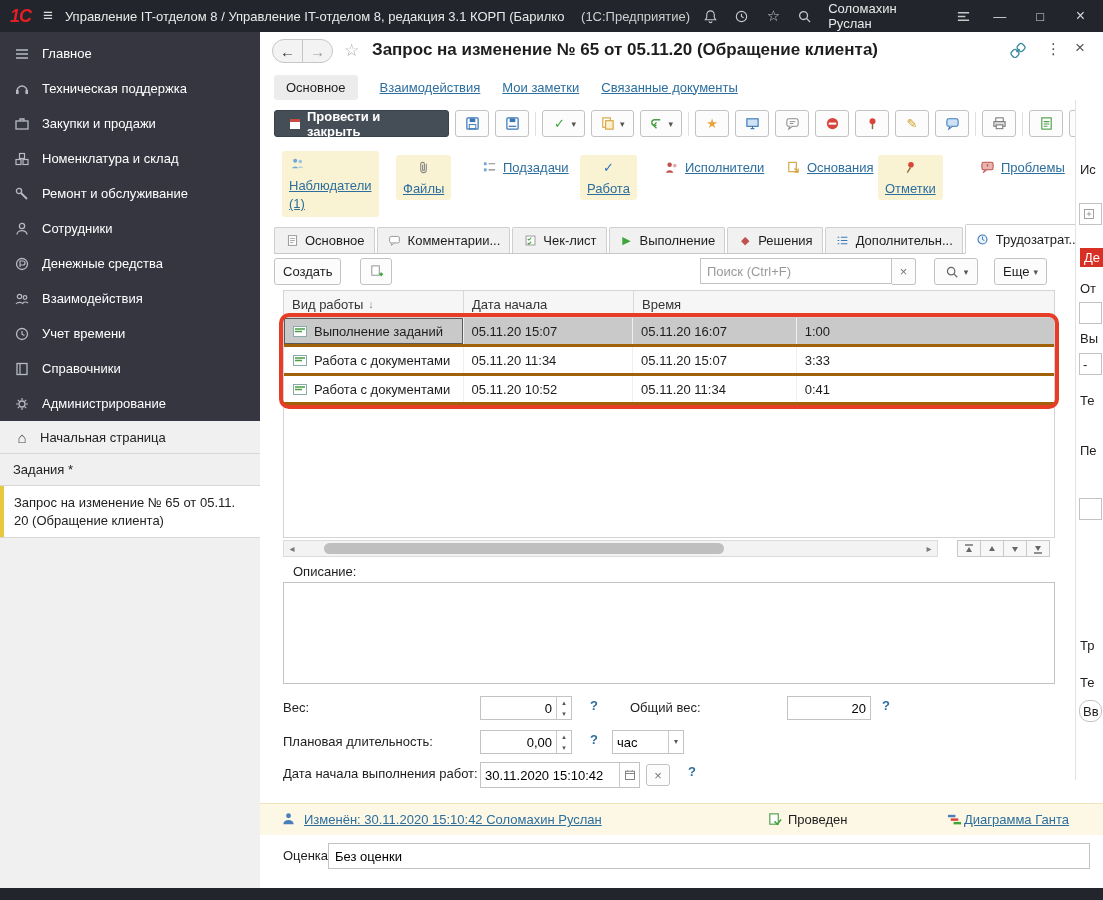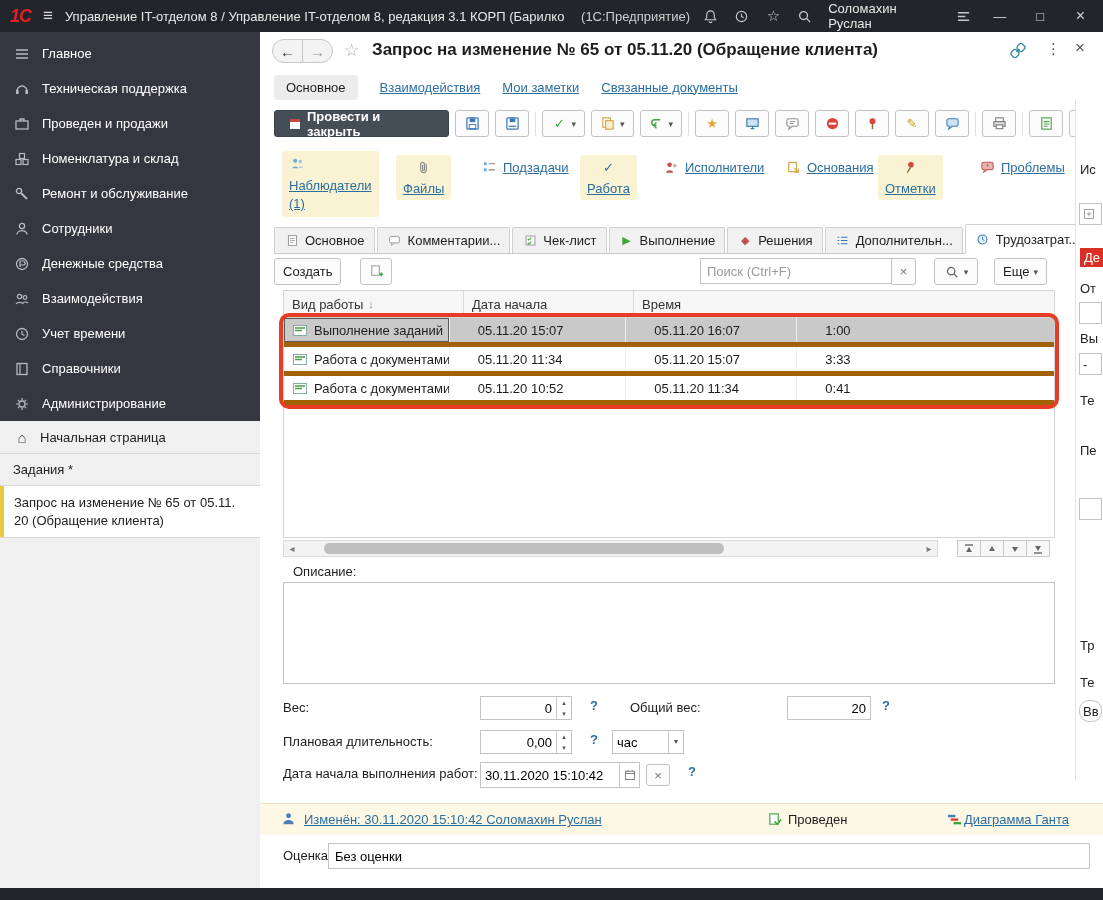--- a/index.html
+++ b/index.html
@@ -54,21 +54,21 @@
   .input::placeholder{color:#9a9a9a;}
   .numwrap{position:absolute;display:flex;border:1px solid #c3c3c3;background:#fff;height:24px;}
   .numwrap input{border:none;outline:none;flex:1;text-align:right;padding:0 4px;font-size:13px;width:100%;font-family:inherit;}
   .spin{width:15px;border-left:1px solid #c9c9c9;display:flex;flex-direction:column;}
   .spin span{flex:1;display:flex;align-items:center;justify-content:center;font-size:7px;color:#555;line-height:1;}
   .q{color:#2c6e9e;font-weight:bold;}
 
   .tbl{position:absolute;left:23px;top:258px;width:772px;height:248px;border:1px solid #d4d4d4;background:#fff;}
   .thead{display:flex;background:#f6f6f6;border-bottom:1px solid #d4d4d4;height:27px;}
   .th{display:flex;align-items:center;gap:5px;padding:0 8px;border-right:1px solid #d9d9d9;color:#333;}
-  .trow{display:flex;height:29px;border-bottom:5px solid #a16207;align-items:stretch;gap:20px;}
+  .trow{display:flex;height:29px;border-bottom:3px solid #a16207;align-items:stretch;}
   .td{display:flex;align-items:center;gap:6px;padding:0 8px;border-right:1px solid #efefef;overflow:hidden;white-space:nowrap;}
   .trow.sel{background:#c9c9c9;}
   .trow.sel .td:first-child{box-shadow:inset 0 0 0 1px #5a5a5a;}
   .c1{width:180px;} .c2{width:170px;} .c3{width:164px;} .c4{width:258px;border-right:none;}
   .redbox{position:absolute;left:19px;top:281px;width:780px;height:96px;border:4px solid #e73c26;
           border-radius:10px;pointer-events:none;}
 
   .hscroll{position:absolute;left:23px;top:508px;width:655px;height:17px;background:#f3f3f3;
            border:1px solid #dcdcdc;display:flex;align-items:center;}
   .hthumb{position:absolute;left:40px;top:2px;width:400px;height:11px;background:#bfbfbf;border-radius:6px;}
@@ -148,21 +148,21 @@
           </span>
         <span>Техническая поддержка</span>
       </div>
       <div class="sb-item">
         <span class="sb-ico">
             <svg width="16" height="16" viewBox="0 0 16 16">
               <rect x="2" y="5" width="12" height="8" fill="none" stroke="#b7bac2" stroke-width="1.3"></rect>
               <path d="M6 5V3h4v2" fill="none" stroke="#b7bac2" stroke-width="1.3"></path>
             </svg>
           </span>
-        <span>Проведен и продажи</span>
+        <span>Закупки и продажи</span>
       </div>
       <div class="sb-item">
         <span class="sb-ico">
             <svg width="16" height="16" viewBox="0 0 16 16">
               <rect x="2" y="8.5" width="5" height="5" fill="none" stroke="#b7bac2" stroke-width="1.2"></rect>
               <rect x="9" y="8.5" width="5" height="5" fill="none" stroke="#b7bac2" stroke-width="1.2"></rect>
               <rect x="5.5" y="2.5" width="5" height="5" fill="none" stroke="#b7bac2" stroke-width="1.2"></rect>
             </svg>
           </span>
         <span>Номенклатура и склад</span>

